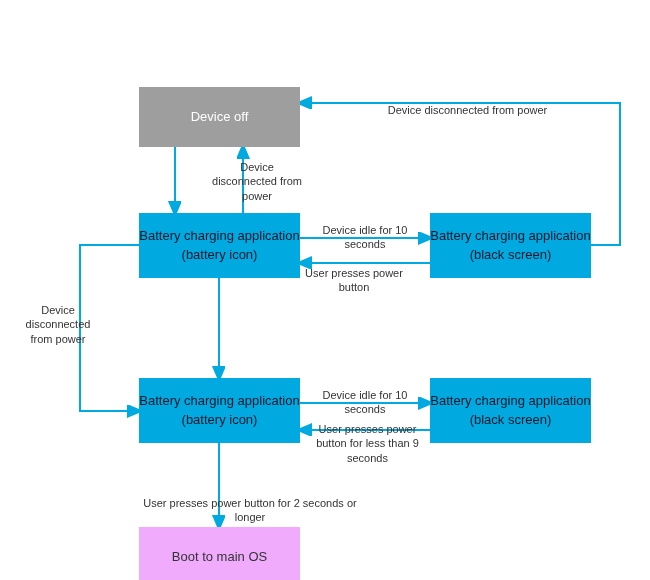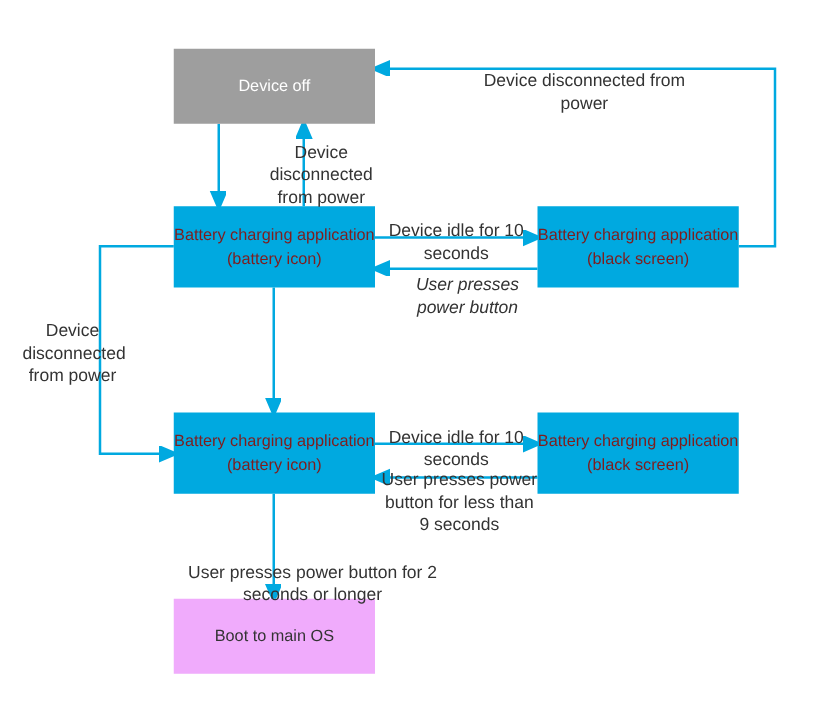--- a/index.html
+++ b/index.html
@@ -8,49 +8,50 @@
       height: 580px;
       background: #fff;
       font-family: 'Segoe UI', Arial, sans-serif;
       overflow: hidden;
       position: relative;
     }
     .diagram {
       position: relative;
       width: 650px;
       height: 411px;
+      margin-top: 48px;
     }
     
     .box {
       position: absolute;
       display: flex;
       align-items: center;
       justify-content: center;
       text-align: center;
       font-size: 13px;
       font-weight: 400;
       line-height: 1.4;
       border: none;
     }
     .box-gray {
       background: #9e9e9e;
       color: #fff;
     }
     .box-blue {
       background: #00a9e0;
-      color: #7f1d1d;
+      color: #0f172a;
     }
     .box-gray-light {
       background: #f0abfc;
       color: #333;
     }
     
     .arrow-label {
       position: absolute;
-      font-size: 14px;
+      font-size: 11px;
       color: #333;
       text-align: center;
       line-height: 1.3;
     }
     
     svg.arrows {
       position: absolute;
       top: 0; left: 0;
       width: 650px;
       height: 580px;
@@ -130,21 +131,21 @@
 
   <div class="arrow-label" style="left:207px;top:112px;width:100px;">
     <span>Device disconnected
 from power</span>
   </div>
 
   <div class="arrow-label" style="left:305px;top:175px;width:120px;">
     <span>Device idle for 10 seconds</span>
   </div>
 
-  <div class="arrow-label" style="left:314px;top:218px;width:120px;font-style:italic;">
+  <div class="arrow-label" style="left:294px;top:218px;width:120px;">
     <span>User presses power button</span>
   </div>
 
   <div class="arrow-label" style="left:18px;top:255px;width:80px;">
     <span>Device disconnected
 from power</span>
   </div>
 
 
   <div class="arrow-label" style="left:305px;top:340px;width:120px;">

